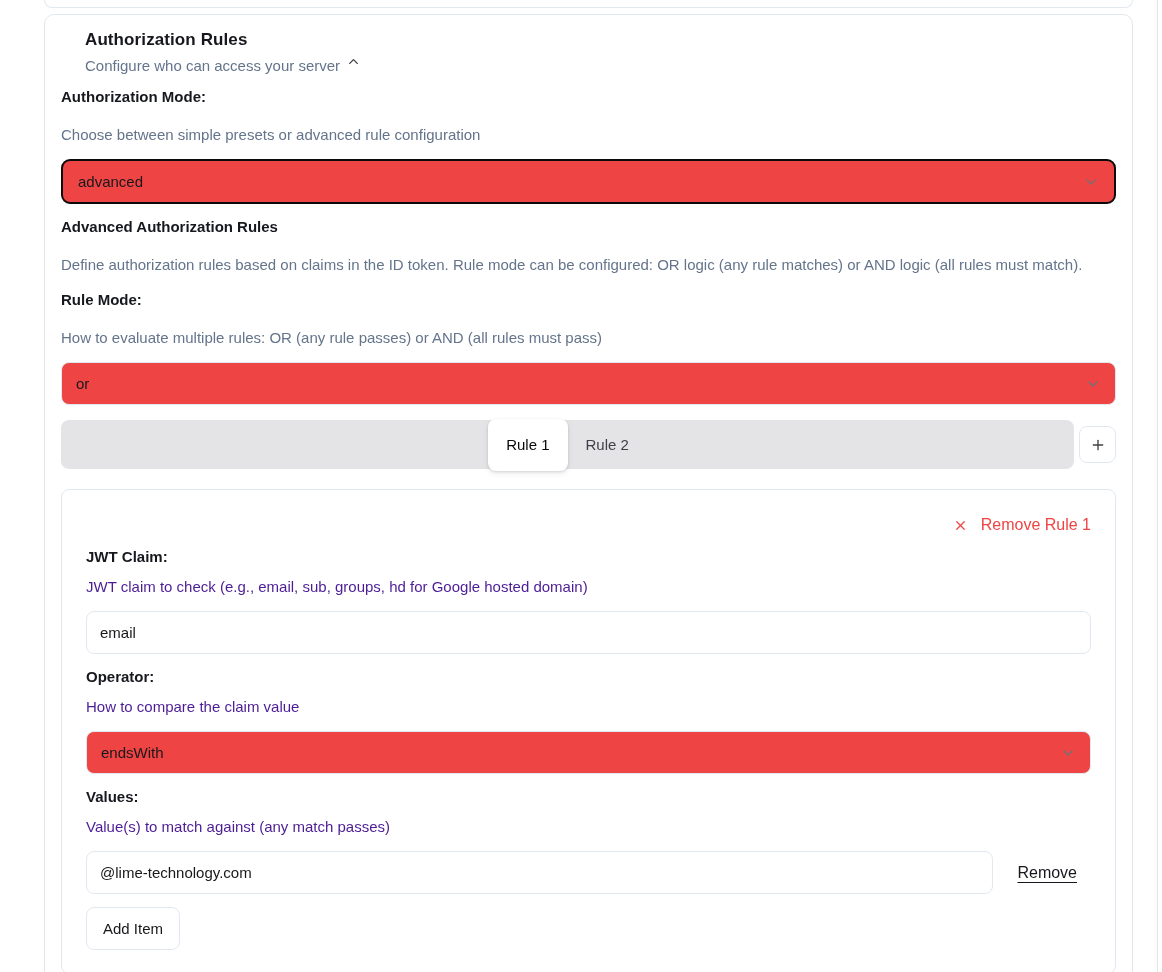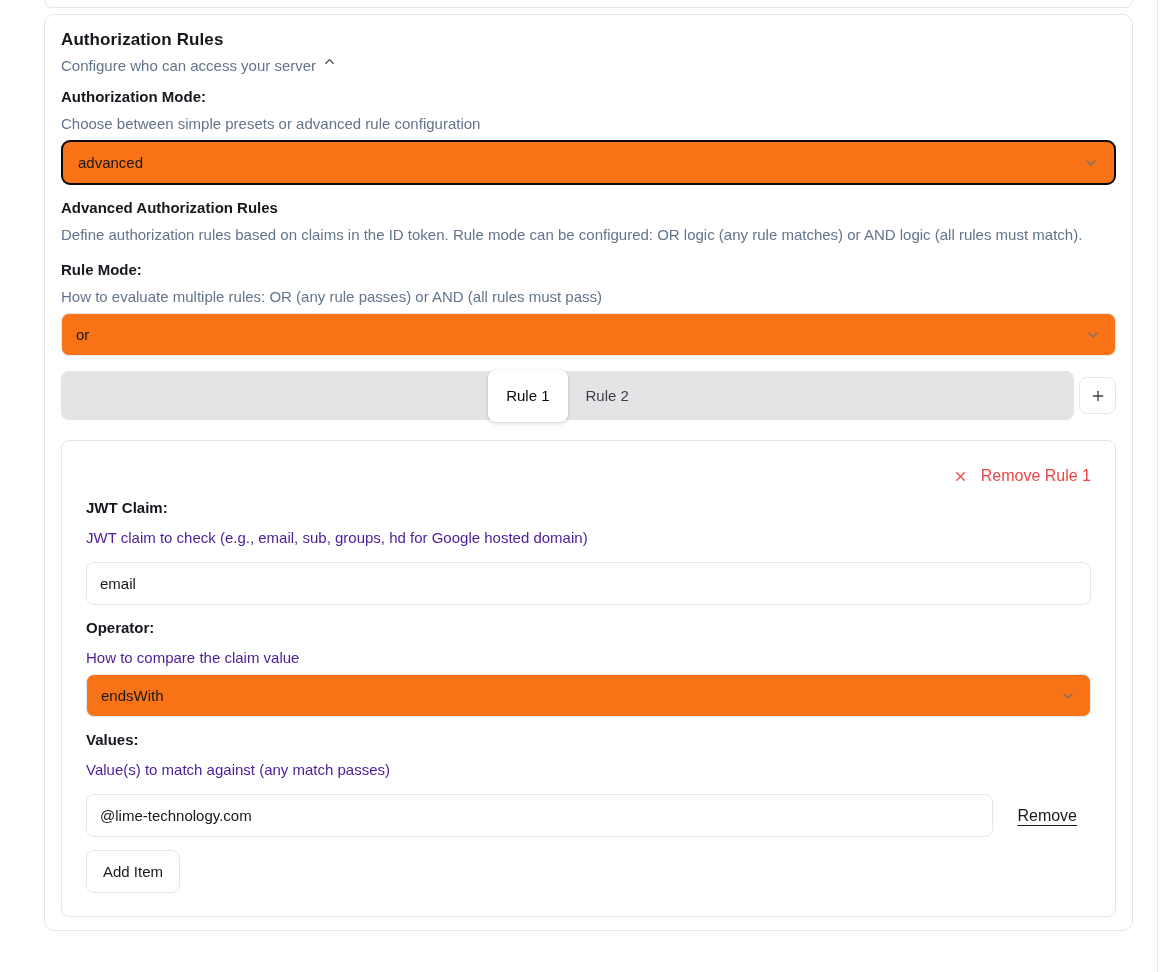--- a/index.html
+++ b/index.html
@@ -22,39 +22,39 @@
     border-radius: 0 0 10px 10px;
   }
   .card-main {
     margin-top: 6px;
     border: 1px solid #e2e8f0;
     border-radius: 10px;
     padding: 15px 16px 13px 16px;
     background: #fff;
   }
 
-  .card-header { display: flex; justify-content: flex-start; align-items: flex-start; }
+  .card-header { display: flex; justify-content: flex-start; align-items: flex-start; margin-left: 24px; }
   .card-title { font-size: 17px; font-weight: 700; color: #16181d; letter-spacing: .1px; }
   .card-subtitle { margin-top: 7px; font-size: 15px; color: #64748b; }
   .collapse-btn {
     background: none; border: none; cursor: pointer; padding: 6px;
     margin-top: 18px; margin-right: 8px; line-height: 0;
   }
 
   .field-label { margin-top: 13px; font-size: 15px; font-weight: 700; color: #16181d; }
-  .field-desc  { margin-top: 10px; font-size: 15px; color: #64748b; }
+  .field-desc  { margin-top: 21px; font-size: 15px; color: #64748b; }
   .section-heading { margin-top: 14px; font-size: 15px; font-weight: 700; color: #16181d; }
 
   .select {
-    margin-top: 8px;
+    margin-top: 16px;
     height: 43px;
     display: flex; align-items: center; justify-content: space-between;
     border: 1px solid #e2e8f0; border-radius: 8px;
     padding: 0 14px;
-    font-size: 15px; color: #18181b; background: #f97316;
+    font-size: 15px; color: #18181b; background: #ef4444;
     cursor: pointer;
   }
   .select.focused {
     height: 45px;
     border: 2px solid #0a0a0a; border-radius: 9px;
     padding: 0 15px;
   }
   .chev { line-height: 0; }
 
   .tabs-row { margin-top: 15px; display: flex; justify-content: space-between; align-items: flex-start; }

